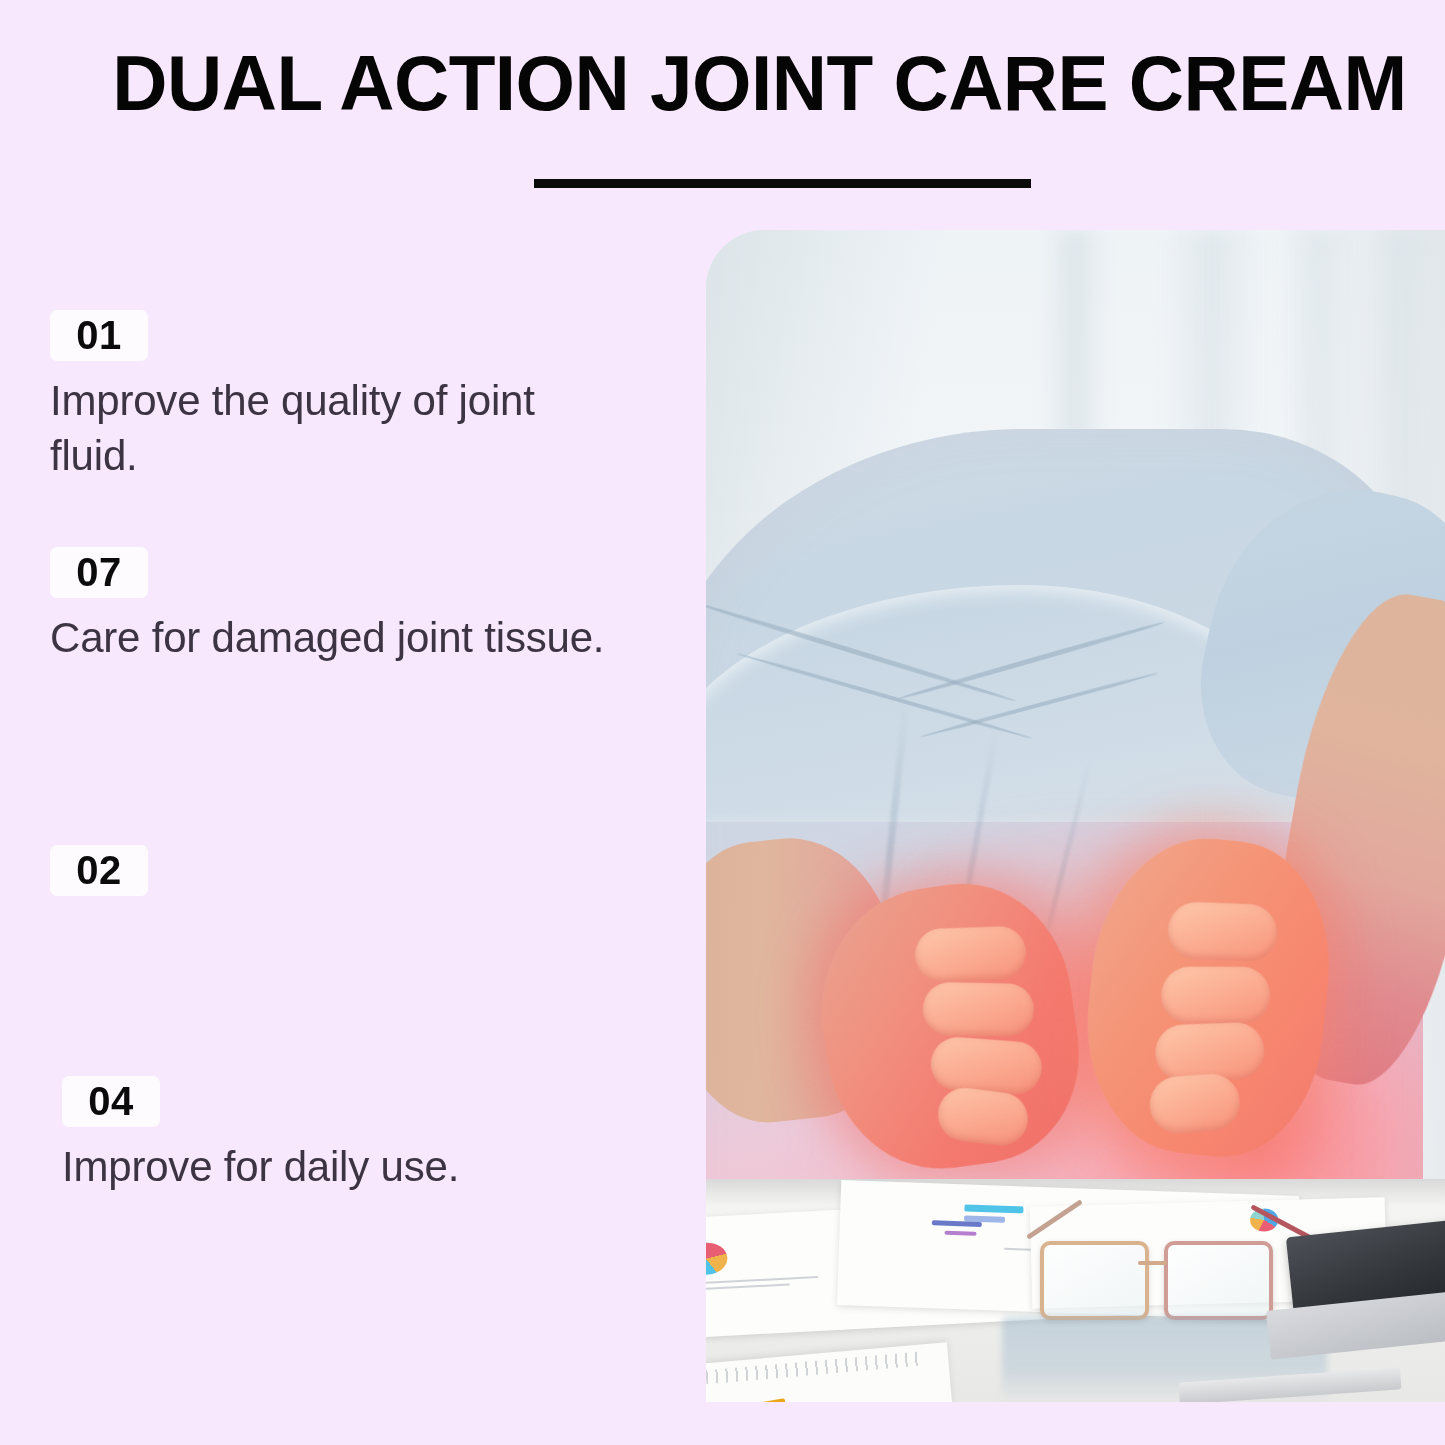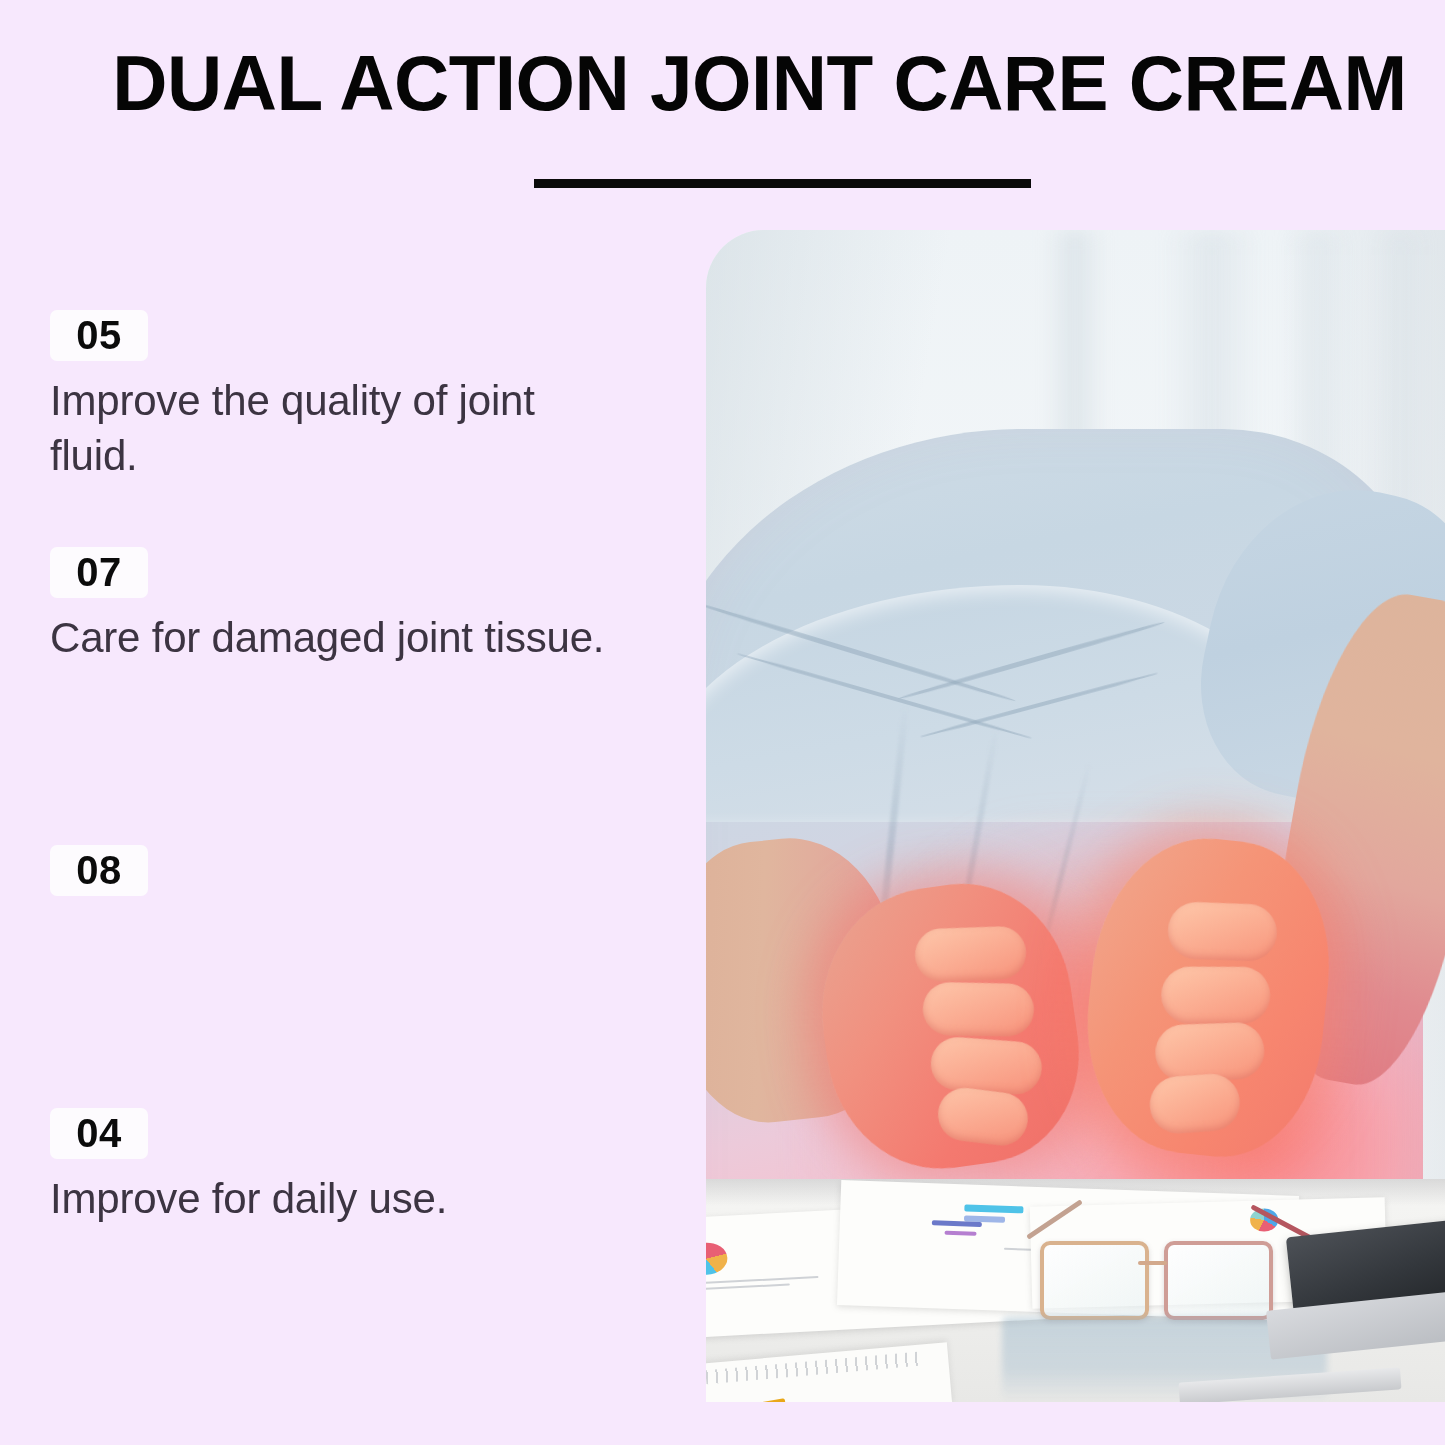--- a/index.html
+++ b/index.html
@@ -64,21 +64,21 @@
     width: 660px;
   }
   .feature-item {
     position: absolute;
     left: 50px;
     width: 600px;
   }
   .feature-item.i0 { top: 10px; }
   .feature-item.i1 { top: 247px; }
   .feature-item.i2 { top: 545px; }
-  .feature-item.i3 { top: 808px; }
+  .feature-item.i3 { top: 776px; margin-left: 12px; }
 
   .feature-badge {
     display: inline-block;
     min-width: 70px;
     padding: 4px 14px 5px 14px;
     background: #fdfbfe;
     border-radius: 7px;
     font-family: "Liberation Sans", sans-serif;
     font-weight: bold;
     font-size: 40px;
@@ -461,31 +461,31 @@
 <div class="poster">
 
   <div class="header">
     <div class="poster-title">DUAL ACTION JOINT CARE CREAM</div>
     <div class="title-rule"></div>
   </div>
 
   <div class="feature-list">
 
     <div class="feature-item i0">
-      <div class="feature-badge">05</div>
+      <div class="feature-badge">01</div>
       <div class="feature-text">Improve the quality of joint fluid.</div>
     </div>
 
     <div class="feature-item i1">
       <div class="feature-badge">07</div>
       <div class="feature-text">Care for damaged joint tissue.</div>
     </div>
 
     <div class="feature-item i2">
-      <div class="feature-badge">08</div>
+      <div class="feature-badge">02</div>
     </div>
 
     <div class="feature-item i3">
       <div class="feature-badge">04</div>
       <div class="feature-text">Improve for daily use.</div>
     </div>
 
   </div>
 
   <div class="photo-panel">

